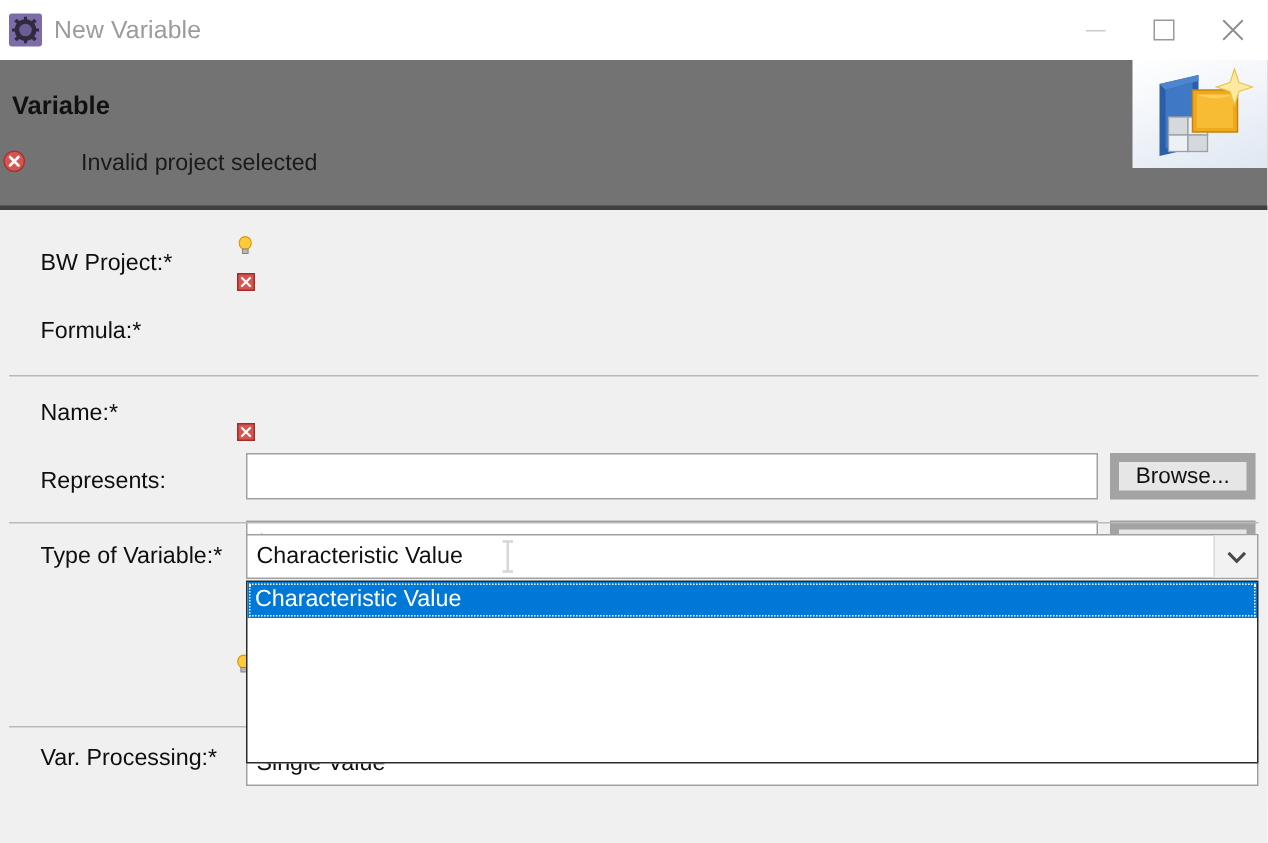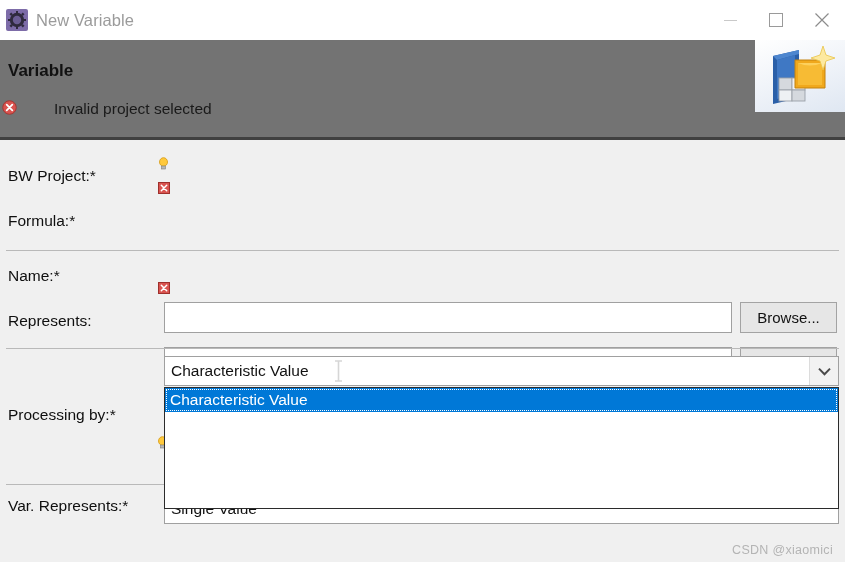--- a/index.html
+++ b/index.html
@@ -113,37 +113,38 @@
     position: absolute;
     left: 0; top: 140px;
     width: 845px; height: 398px;
     background: #f0f0f0;
   }
   .row-label {
     position: absolute;
     font-size: 15.5px;
     color: #0f0f0f;
     white-space: nowrap;
+    margin-left: 19px;
   }
   .tfield {
     position: absolute;
     background: #ffffff;
     border: 1px solid #a0a0a0;
     box-sizing: border-box;
     font-size: 15.5px;
     color: #111111;
     padding: 0 5px;
     display: flex;
     align-items: center;
     font-family: "Liberation Sans", sans-serif;
   }
   .browse-btn {
     position: absolute;
     background: #e6e6e6;
-    border: 1px solid #a3a3a3;
+    border: 6px solid #a3a3a3;
     box-sizing: border-box;
     font-size: 15px;
     color: #111111;
     display: flex;
     align-items: center;
     justify-content: center;
     font-family: "Liberation Sans", sans-serif;
     cursor: default;
   }
   .sep {
@@ -349,31 +350,31 @@
       <path d="M3.3 3.3 L8.7 8.7 M8.7 3.3 L3.3 8.7" stroke="#ffffff" stroke-width="1.5" stroke-linecap="round"></path>
     </svg>
 
     <div class="row-label" style="left:8px; top:172px;">Represents:</div>
     <div class="tfield" style="left:164px; top:303px; width:674px; height:31px;">
         <span></span>
       </div>
 
     <div class="sep" style="left:6px; top:208px; width:833px;"></div>
 
-
-    <div class="row-label" style="left:8px; top:266px;">Processing by:*</div>
+    <div class="row-label" style="left:8px; top:222px;">Type of Variable:*</div>
+
 
     <svg class="bulb" style="left:157px; top:296px;" viewBox="0 0 11 13">
       <ellipse cx="5.5" cy="5" rx="4" ry="4.3" fill="#ffc93c" stroke="#d79a10" stroke-width="0.8"></ellipse>
       <rect x="3.6" y="9" width="3.8" height="3" fill="#b8b8b8" stroke="#7d7d7d" stroke-width="0.6"></rect>
     </svg>
 
     <div class="sep" style="left:6px; top:344px; width:158px;"></div>
 
-    <div class="row-label" style="left:8px; top:357px;">Var. Represents:*</div>
+    <div class="row-label" style="left:8px; top:357px;">Var. Processing:*</div>
   </div>
 
   <div class="obscured">
     <span>Single Value</span>
   </div>
 
   <div class="combo">
     <span class="combo-text">Characteristic Value</span>
     <div class="combo-arrow">
       <svg width="13" height="9" viewBox="0 0 13 9">
@@ -382,17 +383,14 @@
     </div>
   </div>
   <svg class="text-caret" viewBox="0 0 9 22" style="left:334px; top:360px;">
     <path d="M1 1 H8 M4.5 1 V21 M1 21 H8" stroke="#d6d6d6" stroke-width="1.6" fill="none"></path>
   </svg>
 
   <div class="droplist">
     <div class="dropitem selected">Characteristic Value</div>
   </div>
 
-  <div class="footer">
-    <div class="watermark">CSDN @xiaomici</div>
-  </div>
 
 </div>
 
 </body></html>

